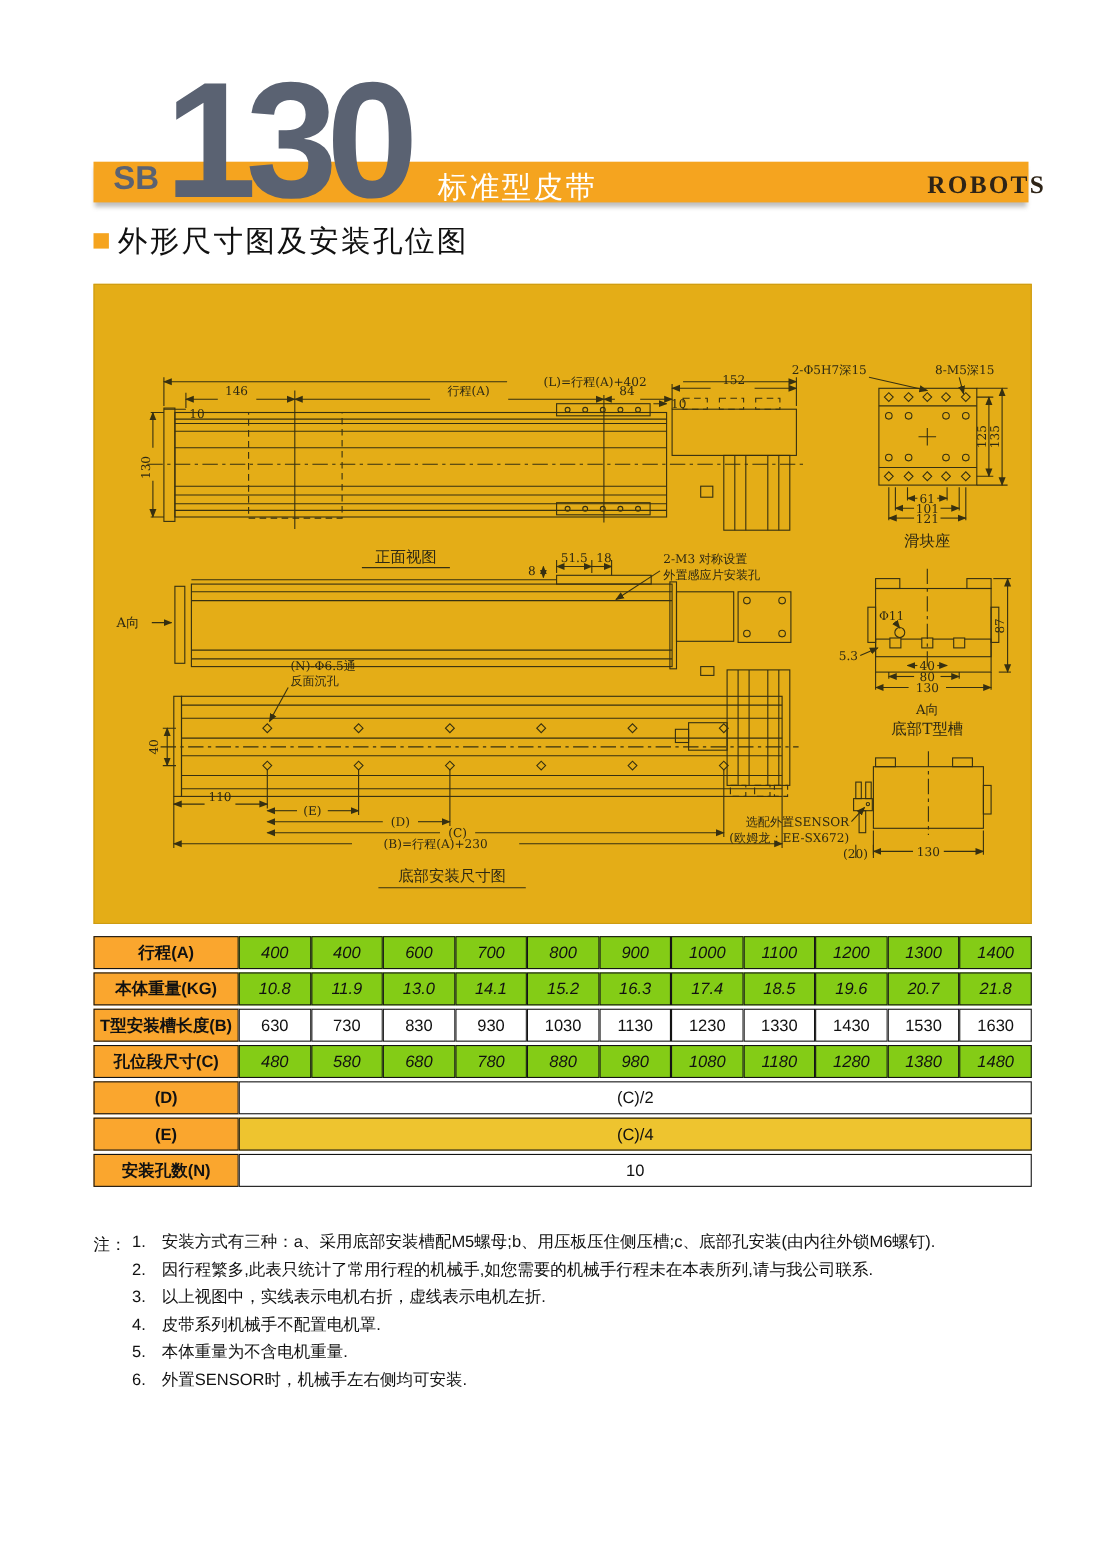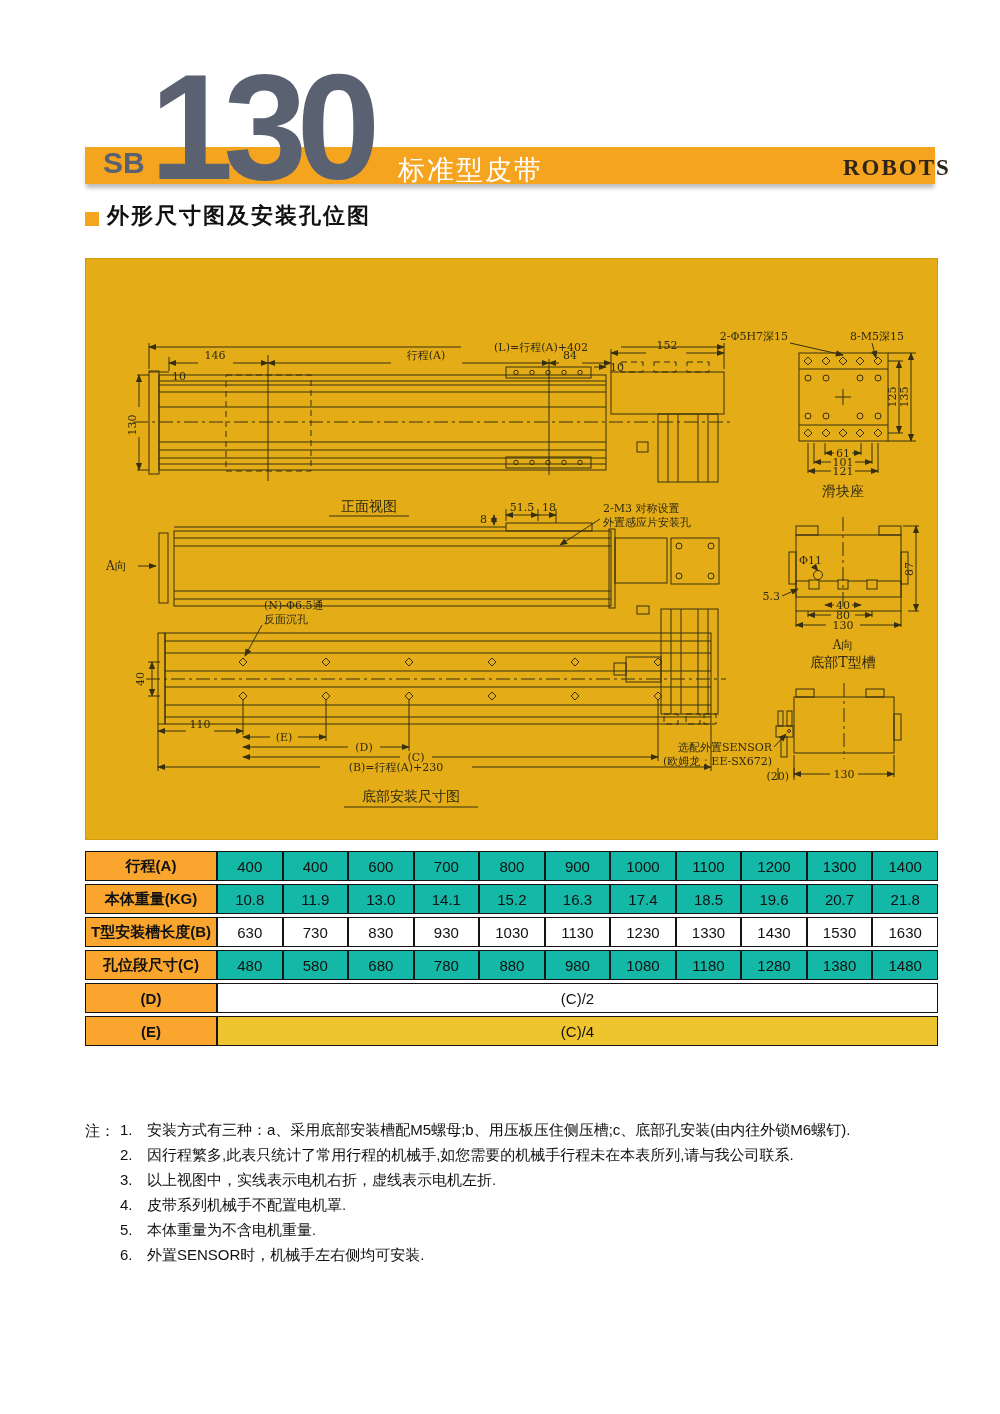--- a/index.html
+++ b/index.html
@@ -10,36 +10,36 @@
               box-shadow:0 5px 4px -1px rgba(110,110,110,.45);}
   .sb{position:absolute;left:103px;top:146px;font-size:30px;font-weight:600;color:#5A6272;z-index:3;}
   .model{position:absolute;left:150px;top:52px;font-size:150px;line-height:1;font-weight:700;
          letter-spacing:-10px;color:#5A6272;z-index:3;}
   .subtitle{position:absolute;left:398px;top:152px;font-size:27px;font-weight:400;color:#fff;
             letter-spacing:2px;z-index:3;}
   .brand{position:absolute;left:843px;top:155px;font-family:"Liberation Serif",serif;font-weight:800;
          font-size:23px;letter-spacing:2px;color:#2E2417;z-index:3;}
   
   .sec-bullet{position:absolute;left:85px;top:212px;width:14px;height:14px;background:#F5A41F;}
-  .sec-title{position:absolute;left:107px;top:201px;font-size:22px;font-weight:700;letter-spacing:2px;color:#111;}
+  .sec-title{position:absolute;left:107px;top:201px;font-size:27px;font-weight:400;letter-spacing:2px;color:#111;}
   
   .panel{position:absolute;left:85px;top:258px;width:853px;height:582px;background:#E4AD17;
          border:1px solid #CE9C12;box-sizing:border-box;}
   svg .ln{stroke:#363011;stroke-width:1;fill:none;}
   svg .dsh{stroke-dasharray:6 4;}
   svg .cl{stroke-dasharray:14 4 3 4;}
   svg text{fill:#2E2913;font-family:"DejaVu Serif","Liberation Serif",serif;font-size:11px;stroke:none;}
   svg .cap{font-size:14px;}
   svg .md{font-size:12px;}
   
   .tblwrap{position:absolute;left:85px;top:848px;width:853px;}
   table{border-collapse:separate;border-spacing:0 3px;width:100%;table-layout:fixed;}
   td{border:1.5px solid #141414;height:28px;text-align:center;font-size:15px;padding:0;overflow:hidden;}
   td.lbl{background:#FAA62E;font-weight:700;}
-  td.orange{background:#14b8a6;}
+  td.orange{background:#84cc16;font-style:italic;}
   td.white{background:#fff;}
   td.amber{background:#EEC42F;margin-left:21px;}
   
   .notes{position:absolute;left:85px;top:1120px;width:870px;font-size:15px;color:#111;}
   .note-label{position:absolute;left:0;top:2px;font-size:15px;}
   .note-line{display:flex;margin-left:35px;margin-bottom:6px;line-height:19px;}
   .note-num{width:27px;flex:none;}
 </style>
 </head>
 <body>
@@ -452,20 +452,24 @@
             <td class="orange">1480</td>
           </tr>
           <tr>
             <td class="lbl">(D)</td>
             <td colspan="11" class="white">(C)/2</td>
           </tr>
           <tr>
             <td class="lbl">(E)</td>
             <td colspan="11" class="amber">(C)/4</td>
           </tr>
+          <tr>
+            <td class="lbl">安装孔数(N)</td>
+            <td colspan="11" class="white">10</td>
+          </tr>
         </tbody>
     </table>
   </div>
 
   <div class="notes">
     <div class="note-label">注：</div>
     <div class="note-line">
       <span class="note-num">1.</span>
       <span>安装方式有三种：a、采用底部安装槽配M5螺母;b、用压板压住侧压槽;c、底部孔安装(由内往外锁M6螺钉).</span>
     </div>

